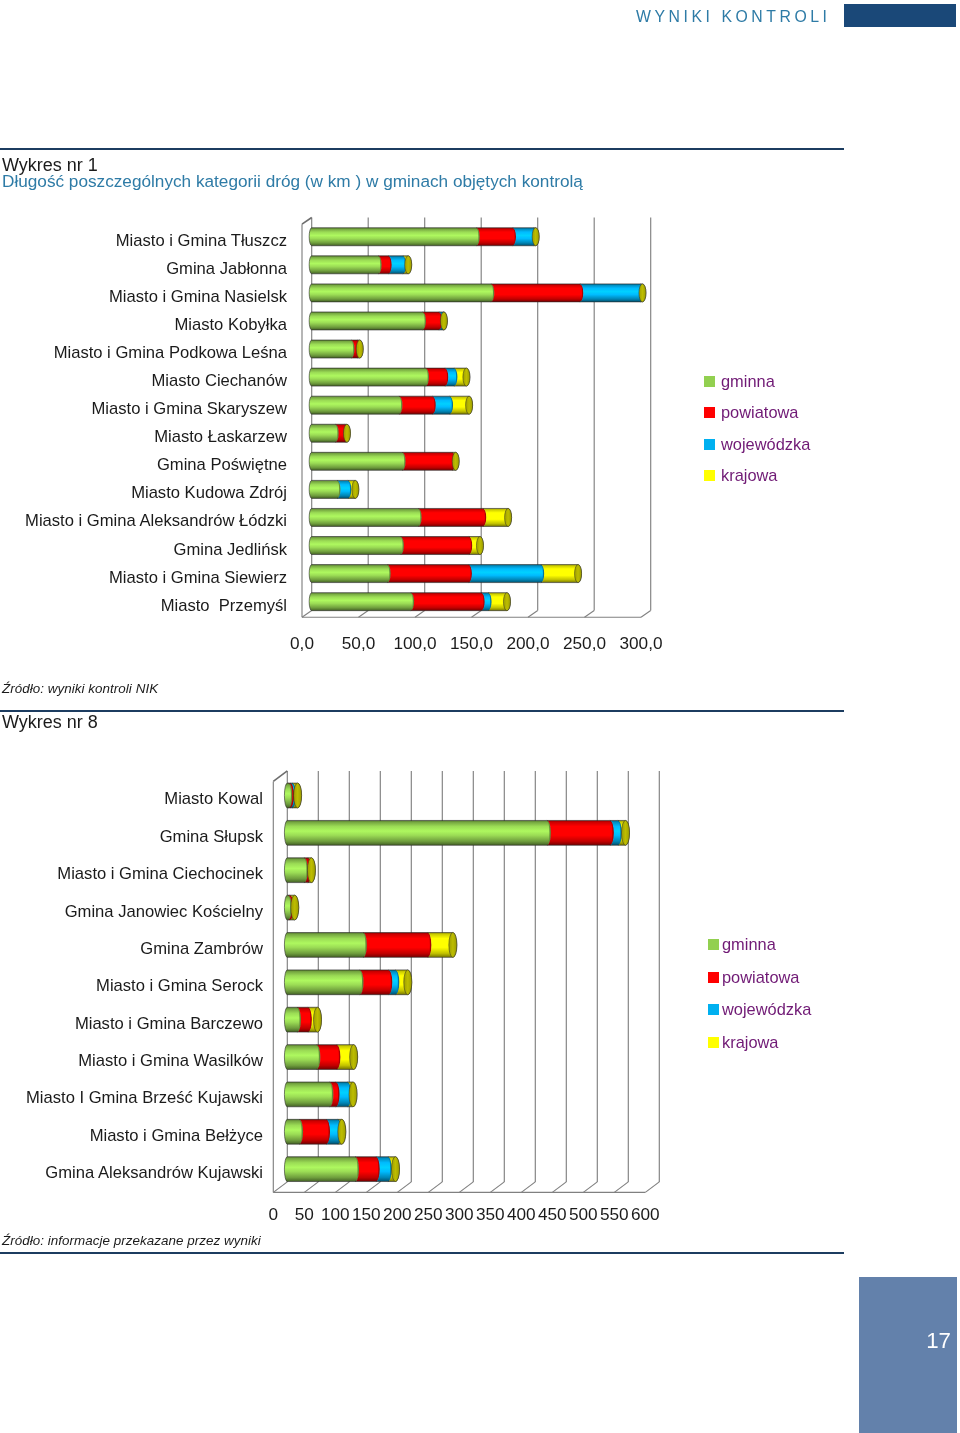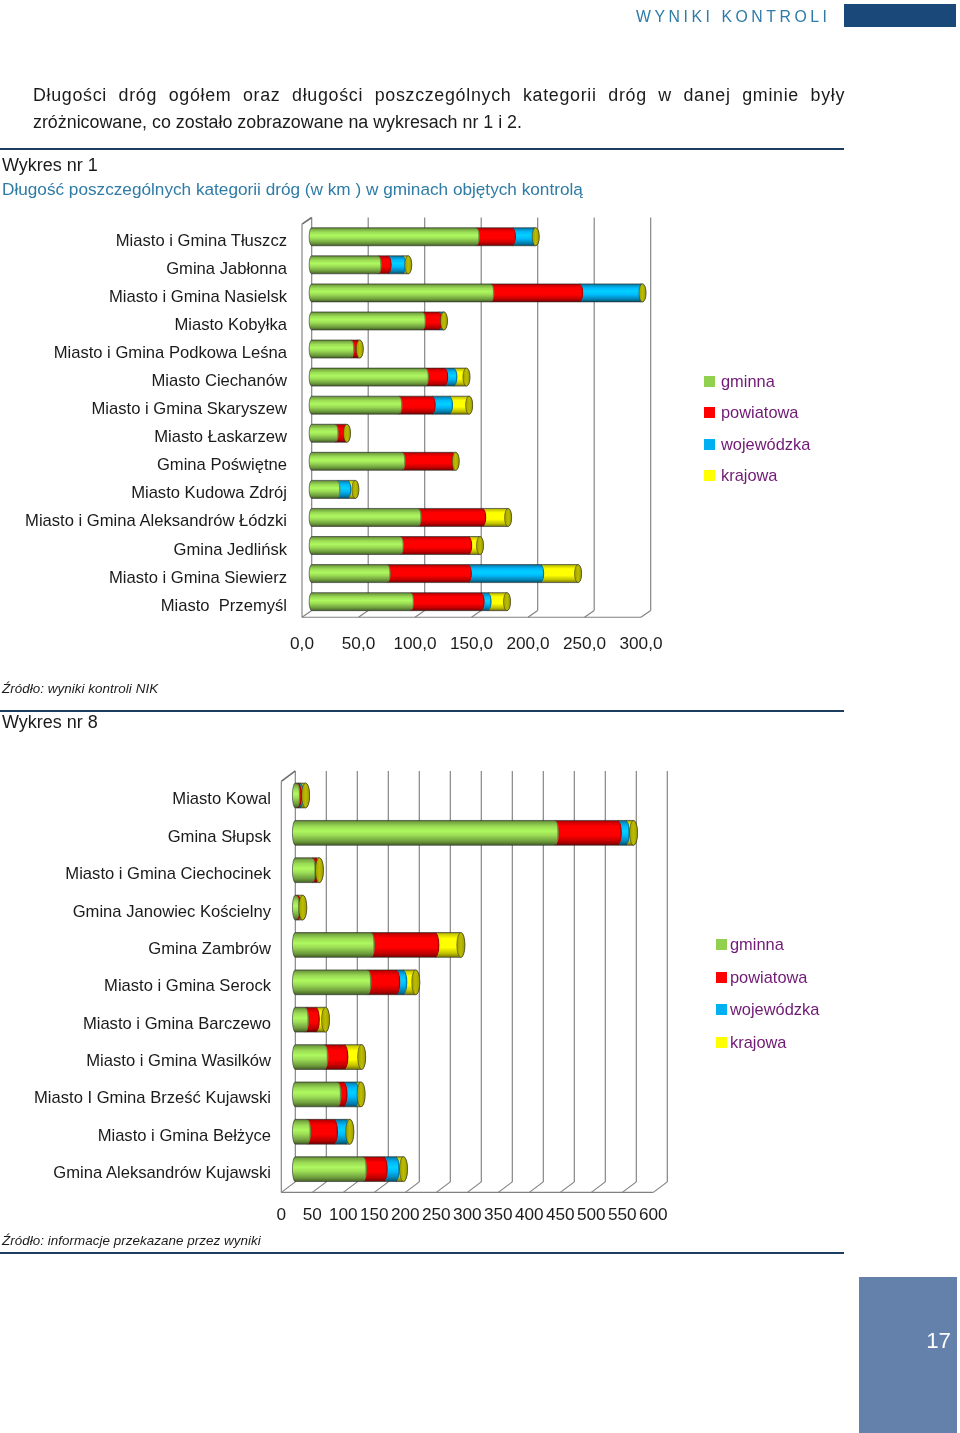--- a/index.html
+++ b/index.html
@@ -75,28 +75,24 @@
   .legend-swatch { position:absolute; width:11px; height:11px; }
 </style>
 </head>
 <body>
 
 <div class="page">
 
   <div class="runhead">WYNIKI KONTROLI</div>
   <div class="runbox"></div>
 
-  <p class="intro">
-      <span class="intro-l1">Długości dróg ogółem oraz długości poszczególnych kategorii dróg w danej gminie były</span>
-      <span class="intro-l2">zróżnicowane, co zostało zobrazowane na wykresach nr 1 i 2.</span>
-    </p>
 
   <div class="rule" style="left:0px;top:148px;width:844px;"></div>
   <div class="fig-label" style="left:2px;top:155px;">Wykres nr 1</div>
-  <div class="fig-title" style="left:2px;top:179px;">Długość poszczególnych kategorii dróg (w km ) w gminach objętych kontrolą</div>
+  <div class="fig-title" style="left:2px;top:171px;">Długość poszczególnych kategorii dróg (w km ) w gminach objętych kontrolą</div>
   <div id="chart1" class="chart" style="left:0px;top:206px;width:848px;height:455px;"><svg width="848" height="455" viewBox="0 0 848 455">
         <defs>
           <linearGradient id="chart1-g0" x1="0" y1="0" x2="0" y2="1">
             <stop offset="0%" stop-color="rgb(82,116,45)"></stop>
             <stop offset="7%" stop-color="rgb(117,166,64)"></stop>
             <stop offset="24%" stop-color="rgb(155,220,85)"></stop>
             <stop offset="43%" stop-color="rgb(174,248,95)"></stop>
             <stop offset="60%" stop-color="rgb(155,220,85)"></stop>
             <stop offset="84%" stop-color="rgb(111,158,61)"></stop>
             <stop offset="100%" stop-color="rgb(67,96,37)"></stop>
@@ -418,21 +414,21 @@
             <path d="M 488.09299999999996 386.6642857142857 L 506.96399999999994 386.6642857142857 A 3.5 9 0 0 1 506.96399999999994 404.6642857142857 L 488.09299999999996 404.6642857142857 A 3.5 9 0 0 0 488.09299999999996 386.6642857142857 Z" fill="url(#chart1-g3)" stroke="none"></path>
             <path d="M 488.09299999999996 386.6642857142857 L 506.96399999999994 386.6642857142857 A 3.5 9 0 0 1 506.96399999999994 404.6642857142857 L 488.09299999999996 404.6642857142857" fill="none" stroke="#2a2a2a" stroke-width="0.6"></path>
             <ellipse cx="506.96399999999994" cy="395.6642857142857" rx="3.5" ry="9" fill="url(#chart1-c3)" stroke="#2a2a2a" stroke-width="0.5"></ellipse>
           </g>
         </g>
       </svg><div class="catlabel" style="right: 561px; top: 24.7357px; font-size: 16.6px;">Miasto i Gmina Tłuszcz</div><div class="catlabel" style="right: 561px; top: 52.8071px; font-size: 16.6px;">Gmina Jabłonna</div><div class="catlabel" style="right: 561px; top: 80.8786px; font-size: 16.6px;">Miasto i Gmina Nasielsk</div><div class="catlabel" style="right: 561px; top: 108.95px; font-size: 16.6px;">Miasto Kobyłka</div><div class="catlabel" style="right: 561px; top: 137.021px; font-size: 16.6px;">Miasto i Gmina Podkowa Leśna</div><div class="catlabel" style="right: 561px; top: 165.093px; font-size: 16.6px;">Miasto Ciechanów</div><div class="catlabel" style="right: 561px; top: 193.164px; font-size: 16.6px;">Miasto i Gmina Skaryszew</div><div class="catlabel" style="right: 561px; top: 221.236px; font-size: 16.6px;">Miasto Łaskarzew</div><div class="catlabel" style="right: 561px; top: 249.307px; font-size: 16.6px;">Gmina Poświętne</div><div class="catlabel" style="right: 561px; top: 277.379px; font-size: 16.6px;">Miasto Kudowa Zdrój</div><div class="catlabel" style="right: 561px; top: 305.45px; font-size: 16.6px;">Miasto i Gmina Aleksandrów Łódzki</div><div class="catlabel" style="right: 561px; top: 333.521px; font-size: 16.6px;">Gmina Jedlińsk</div><div class="catlabel" style="right: 561px; top: 361.593px; font-size: 16.6px;">Miasto i Gmina Siewierz</div><div class="catlabel" style="right: 561px; top: 389.664px; font-size: 16.6px;">Miasto  Przemyśl</div><div class="ticklabel" style="left: 262px; width: 80px; top: 427px; font-size: 17.2px;">0,0</div><div class="ticklabel" style="left: 318.5px; width: 80px; top: 427px; font-size: 17.2px;">50,0</div><div class="ticklabel" style="left: 375px; width: 80px; top: 427px; font-size: 17.2px;">100,0</div><div class="ticklabel" style="left: 431.5px; width: 80px; top: 427px; font-size: 17.2px;">150,0</div><div class="ticklabel" style="left: 488px; width: 80px; top: 427px; font-size: 17.2px;">200,0</div><div class="ticklabel" style="left: 544.5px; width: 80px; top: 427px; font-size: 17.2px;">250,0</div><div class="ticklabel" style="left: 601px; width: 80px; top: 427px; font-size: 17.2px;">300,0</div><div class="legend-swatch" style="left: 704px; top: 170px; background: rgb(146, 208, 80); width: 11px; height: 11px;"></div><div class="legend-item" style="left: 721px; top: 166px; font-size: 16.4px;">gminna</div><div class="legend-swatch" style="left: 704px; top: 201.3px; background: rgb(255, 0, 0); width: 11px; height: 11px;"></div><div class="legend-item" style="left: 721px; top: 197.3px; font-size: 16.4px;">powiatowa</div><div class="legend-swatch" style="left: 704px; top: 232.6px; background: rgb(0, 176, 240); width: 11px; height: 11px;"></div><div class="legend-item" style="left: 721px; top: 228.6px; font-size: 16.4px;">wojewódzka</div><div class="legend-swatch" style="left: 704px; top: 263.9px; background: rgb(255, 255, 0); width: 11px; height: 11px;"></div><div class="legend-item" style="left: 721px; top: 259.9px; font-size: 16.4px;">krajowa</div></div>
   <div class="src" style="left:2px;top:681px;">Źródło: wyniki kontroli NIK</div>
 
   <div class="rule" style="left:0px;top:710px;width:844px;"></div>
   <div class="fig-label" style="left:2px;top:712px;">Wykres nr 8</div>
-  <div id="chart2" class="chart" style="left:0px;top:763px;width:848px;height:478px;margin-left:8px;"><svg width="848" height="478" viewBox="0 0 848 478">
+  <div id="chart2" class="chart" style="left:0px;top:763px;width:848px;height:478px;"><svg width="848" height="478" viewBox="0 0 848 478">
         <defs>
           <linearGradient id="chart2-g0" x1="0" y1="0" x2="0" y2="1">
             <stop offset="0%" stop-color="rgb(82,116,45)"></stop>
             <stop offset="7%" stop-color="rgb(117,166,64)"></stop>
             <stop offset="24%" stop-color="rgb(155,220,85)"></stop>
             <stop offset="43%" stop-color="rgb(174,248,95)"></stop>
             <stop offset="60%" stop-color="rgb(155,220,85)"></stop>
             <stop offset="84%" stop-color="rgb(111,158,61)"></stop>
             <stop offset="100%" stop-color="rgb(67,96,37)"></stop>
           </linearGradient>

